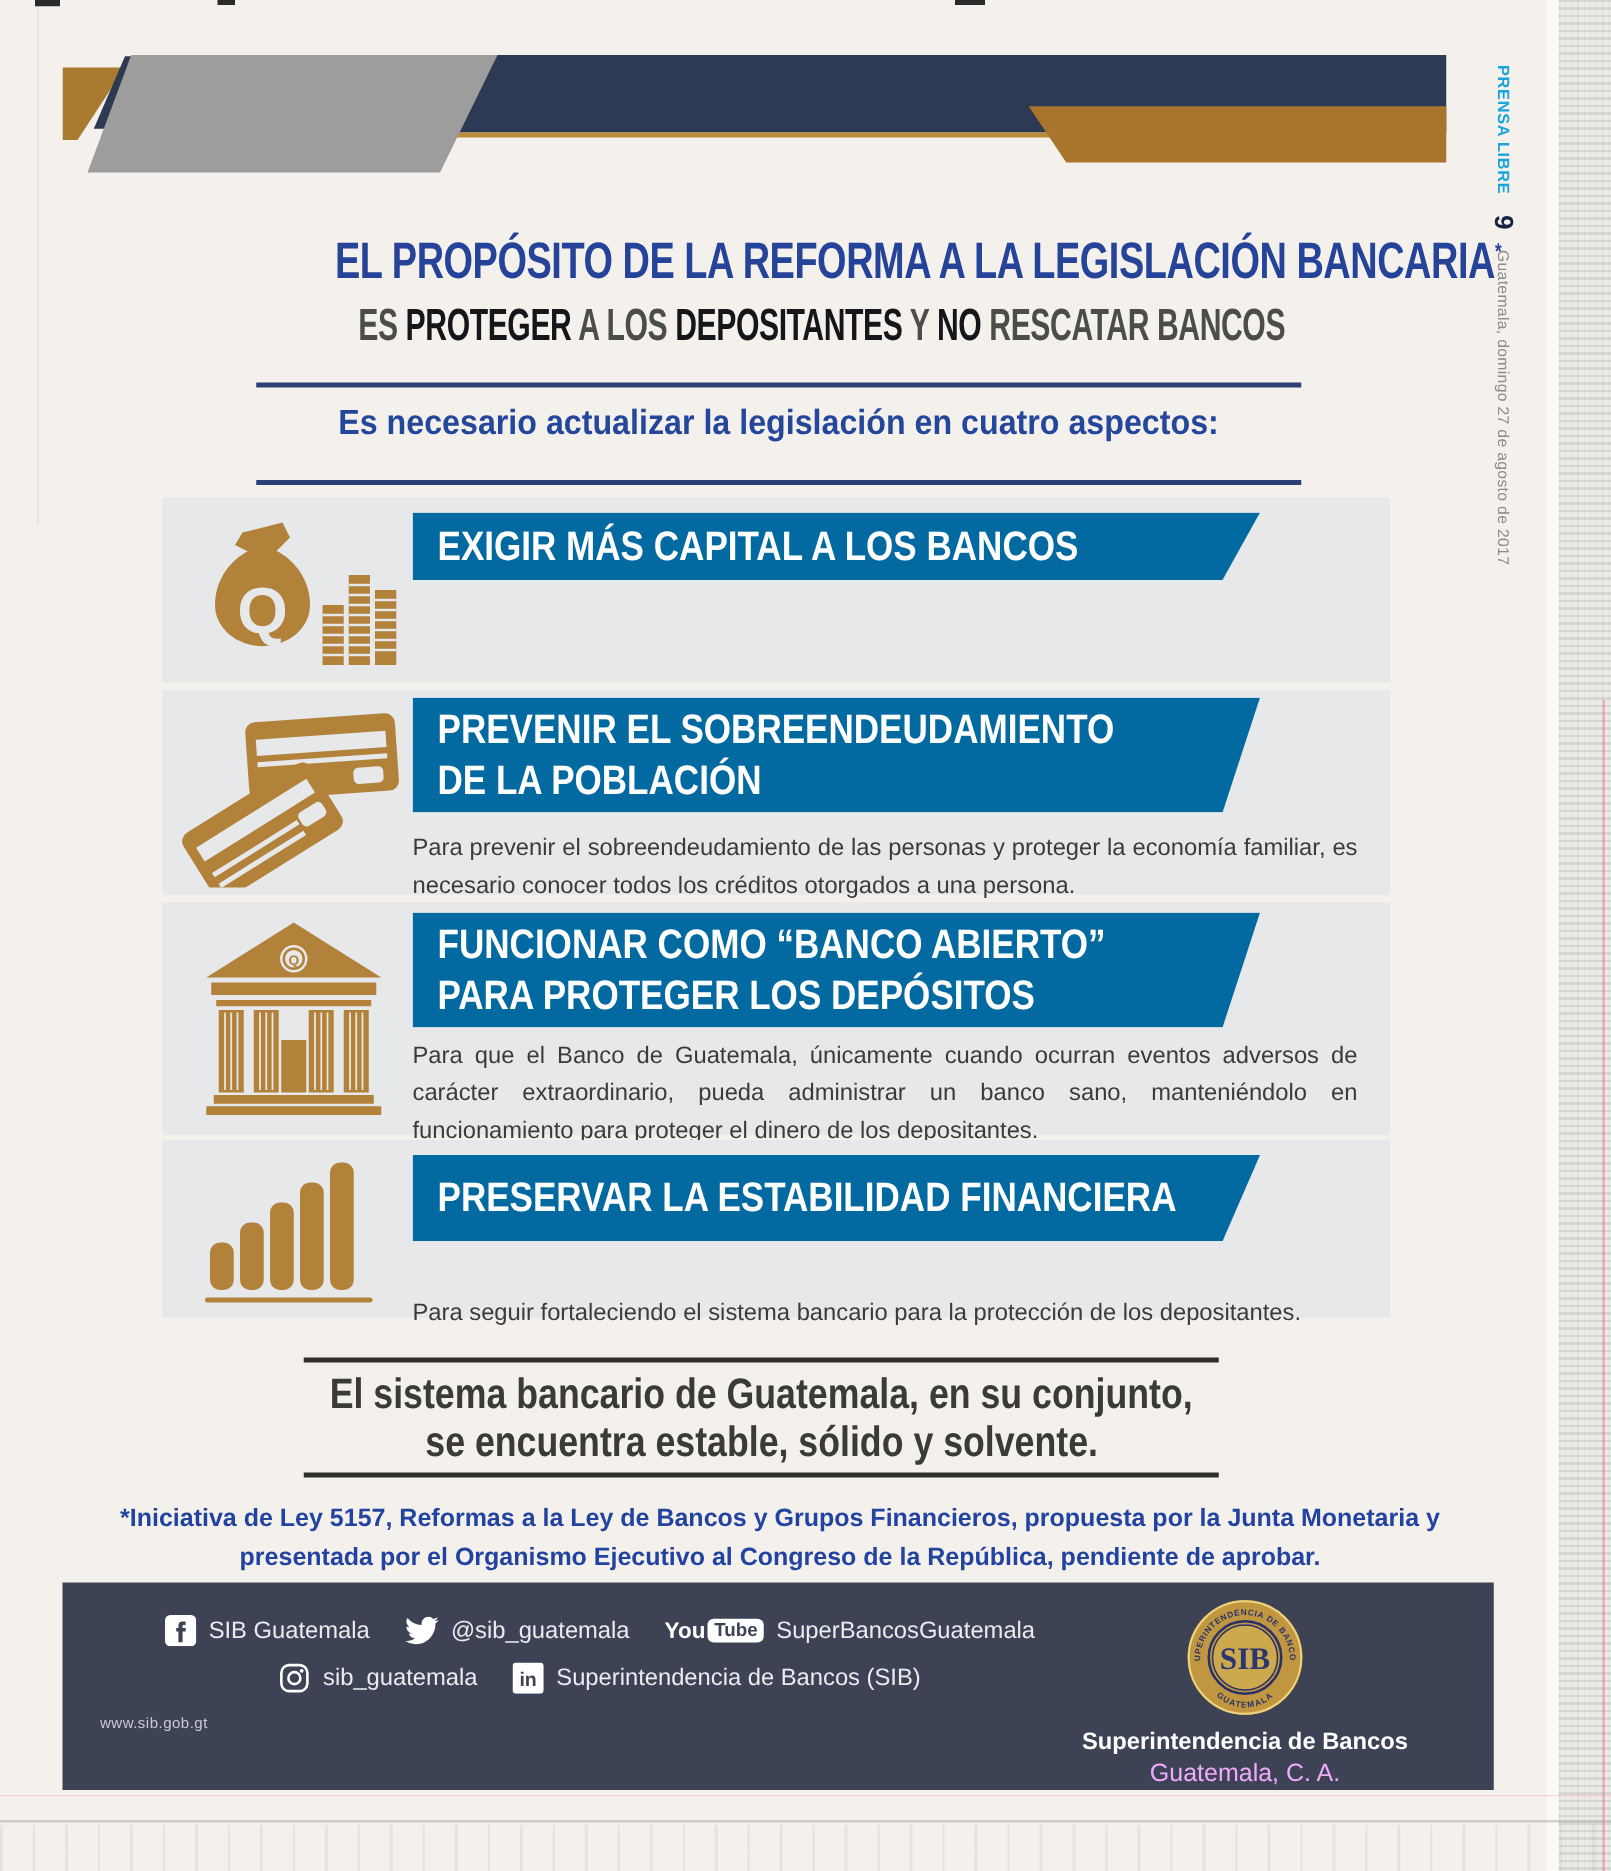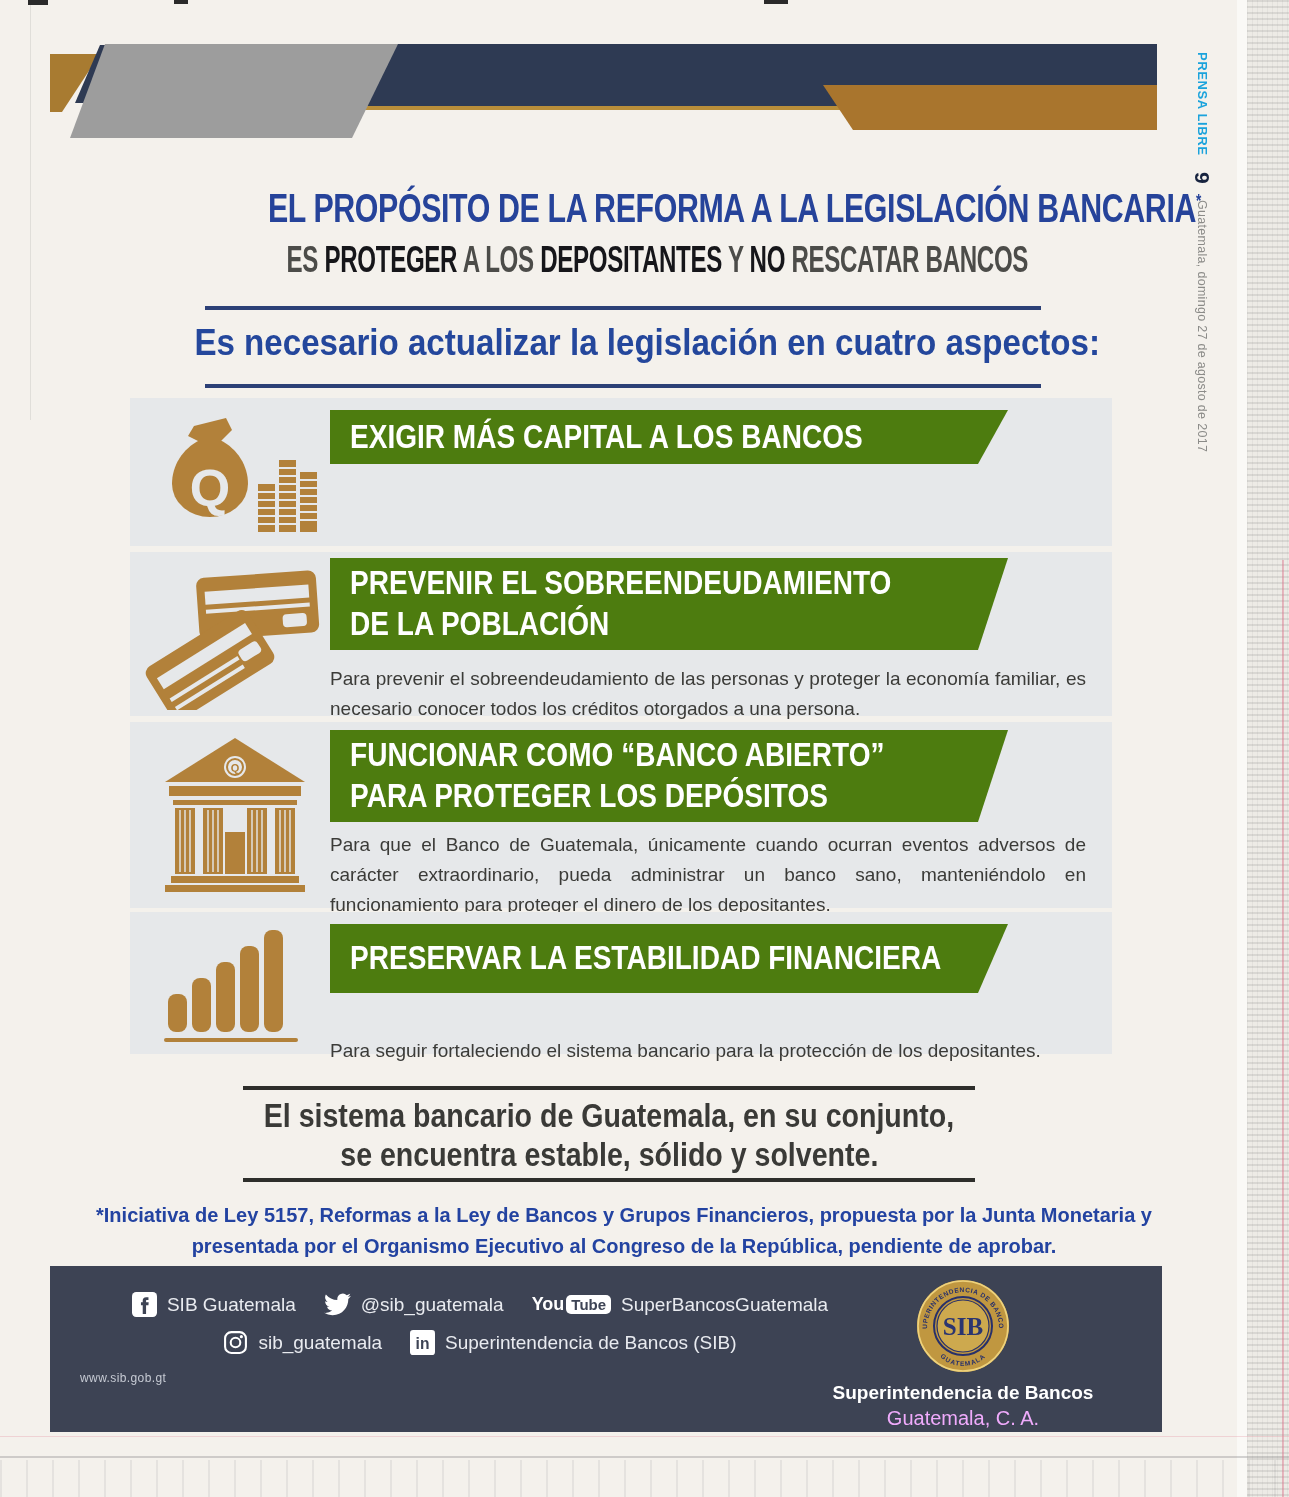--- a/index.html
+++ b/index.html
@@ -36,34 +36,34 @@
   .scale1{display:inline-block;transform:scaleX(.74);transform-origin:center;letter-spacing:-.5px;}
   .scale2{display:inline-block;transform:scaleX(.67);transform-origin:center;letter-spacing:-.5px;}
   .hl-sup{font-size:.45em;vertical-align:super;}
   .seg-n{color:#4c4c49;}
   .seg-s{color:#16161a;}
 
   
   .rule{position:absolute;height:4px;background:#2c4076;}
   .rule-sub-top{left:205px;top:306px;width:836px;}
   .rule-sub-bot{left:205px;top:384px;width:836px;}
-  .subtitle{position:absolute;left:155px;top:322px;width:936px;
-            font-size:36px;font-weight:bold;color:#24479c;white-space:nowrap;}
+  .subtitle{position:absolute;left:155px;top:322px;width:936px;text-align:center;
+            font-size:28px;font-weight:bold;color:#24479c;white-space:nowrap;}
   .subtitle .sc{display:inline-block;transform:scaleX(.92);transform-origin:center;}
 
   
   .row{position:absolute;left:130px;width:982px;background:#e6e8ea;}
   #row1{top:398px;height:148px;}
   #row2{top:552px;height:164px;}
   #row3{top:722px;height:186px;}
   #row4{top:912px;height:142px;}
   .icon-box{position:absolute;left:6px;width:198px;display:flex;justify-content:center;}
   #row1 .icon-box{top:16px;} #row2 .icon-box{top:8px;}
   #row3 .icon-box{top:14px;} #row4 .icon-box{top:14px;}
-  .banner{position:absolute;left:200px;width:678px;background:#4d7c0f;color:#fff;
+  .banner{position:absolute;left:200px;width:678px;background:#0369a1;color:#fff;
           clip-path:polygon(0 0,100% 0,calc(100% - 30px) 100%,0 100%);
           display:flex;flex-direction:column;justify-content:center;padding-left:20px;box-sizing:border-box;}
   #row1 .banner{top:12px;height:54px;} #row2 .banner{top:6px;height:92px;}
   #row3 .banner{top:8px;height:92px;}  #row4 .banner{top:12px;height:69px;}
   .bl{font-size:33px;font-weight:bold;transform:scaleX(.85);transform-origin:left center;
       white-space:nowrap;line-height:1.24;}
   .body-text{position:absolute;left:200px;width:756px;margin:0;color:#3b3b38;font-size:19px;
              line-height:1.58;text-align:justify;}
   #row1 .body-text{top:80px;} #row2 .body-text{top:112px;}
   #row3 .body-text{top:108px;} #row4 .body-text{top:76px;margin-top:48px;}
@@ -74,21 +74,21 @@
   .rule-st-bot{left:243px;top:1178px;width:732px;}
   .statement{position:absolute;left:143px;top:1096px;width:932px;text-align:center;
              font-size:34px;font-weight:bold;color:#3a3a37;line-height:1.15;}
   .statement .sc{display:inline-block;transform:scaleX(.84);transform-origin:center;white-space:nowrap;}
 
   
   .footnote{position:absolute;left:94px;top:1200px;width:1060px;text-align:center;
             color:#2343a1;font-weight:bold;font-size:20px;line-height:1.55;}
 
   
-  .footer{position:absolute;left:50px;top:1266px;width:1112px;height:166px;background:#3d4354;}
+  .footer{position:absolute;left:50px;top:1266px;width:1112px;height:166px;background:#3d4354;padding-left:33px;}
   .socials{position:absolute;left:30px;top:26px;width:800px;}
   .social-row{display:flex;justify-content:center;align-items:center;gap:28px;}
   .social-row + .social-row{margin-top:13px;}
   .social-item{display:flex;align-items:center;gap:10px;font-size:19px;color:#e9ebf0;}
   .website-row{margin-top:16px;text-align:left;font-size:12px;color:#c7cbd4;letter-spacing:.4px;}
   .yt{display:flex;align-items:center;font-weight:bold;}
   .yt-you{color:#fff;font-size:18px;}
   .yt-tube{background:#fff;color:#3d4354;border-radius:5px;padding:1px 5px;font-size:15px;margin-left:2px;}
   .logo-col{position:absolute;right:44px;top:12px;width:310px;text-align:center;color:#fff;}
   .org-name{font-size:19px;font-weight:bold;margin-top:4px;}

